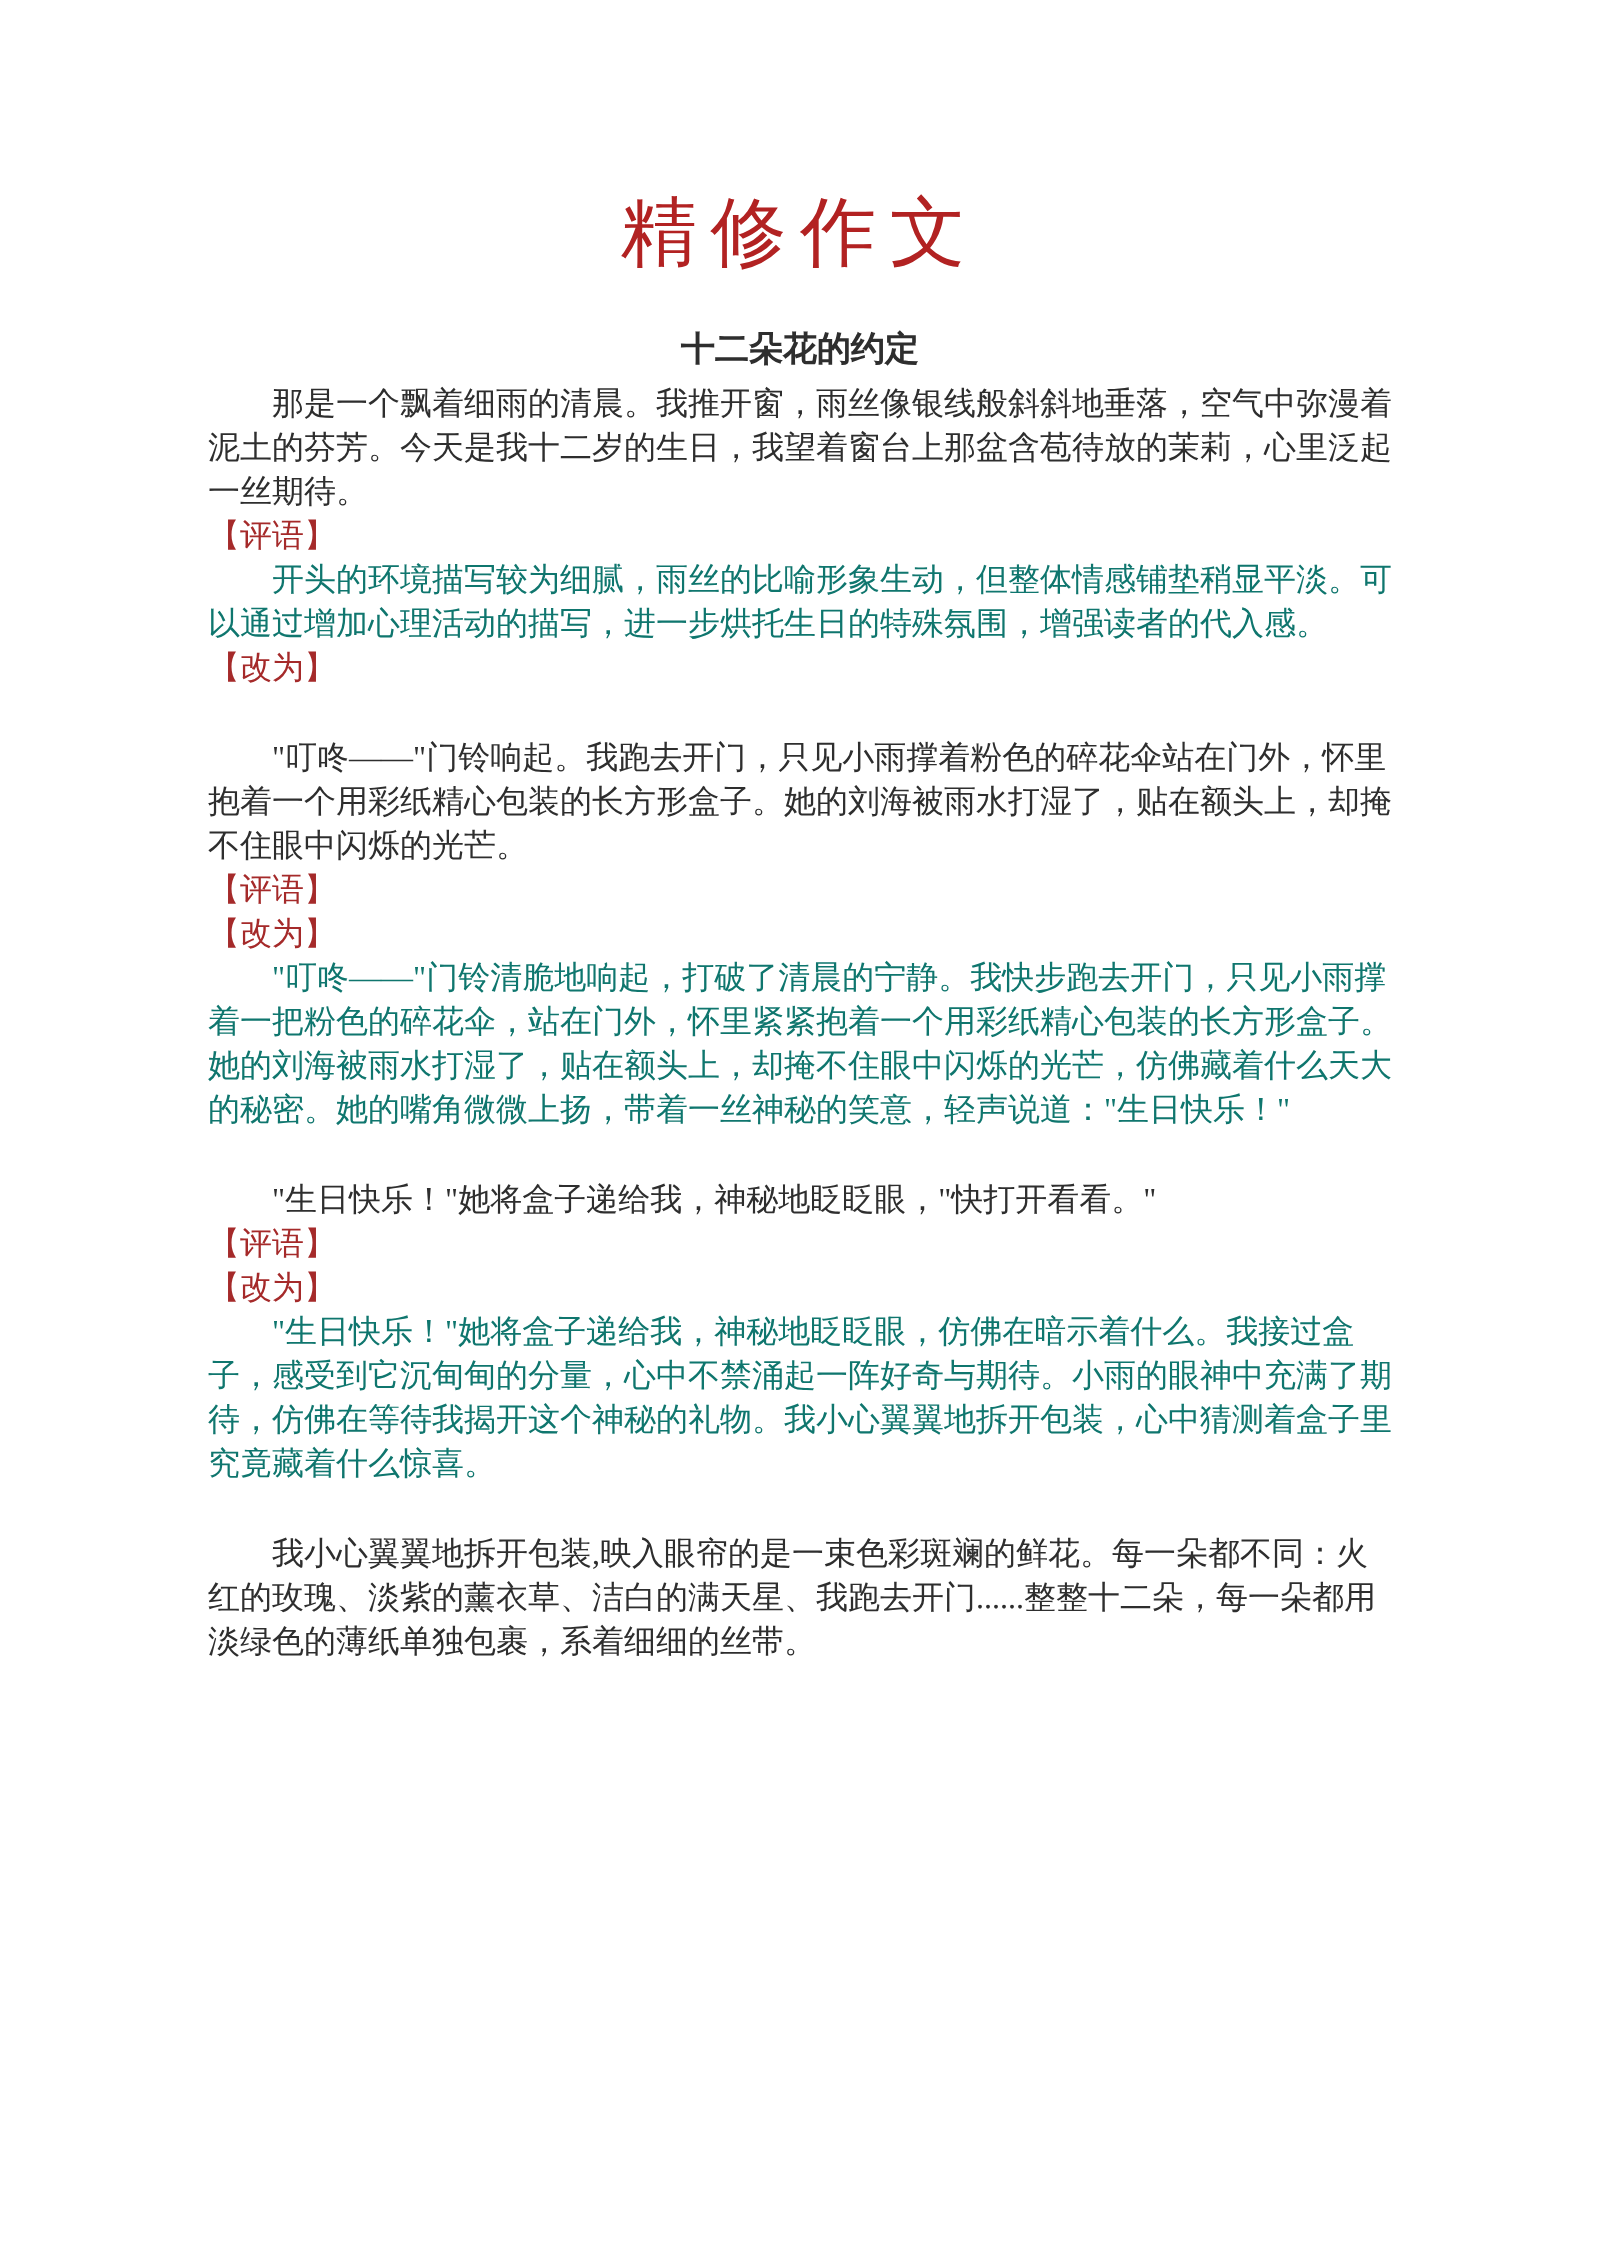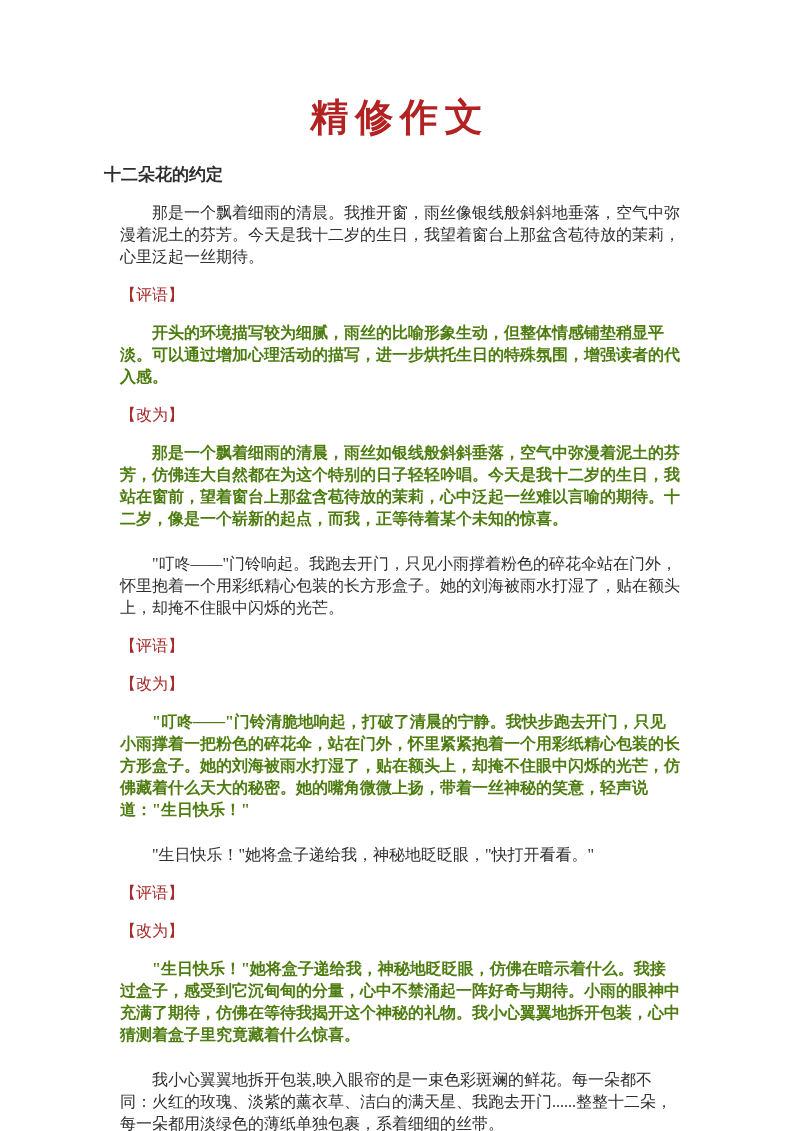--- a/index.html
+++ b/index.html
@@ -13,54 +13,54 @@
     font-family: "Liberation Serif", "DejaVu Serif", serif;
     font-size: 16px;
     line-height: 22px;
     color: #2e2e2e;
   }
   .doc-title {
     margin: 0 0 26px 0;
     text-align: center;
     font-size: 38px;
     line-height: 42px;
-    font-weight: bold;
+    font-weight: normal;
     letter-spacing: 0.18em;
     color: #b22222;
   }
   .essay-title {
     margin: 0 0 6px 0;
+    text-align: center;
     font-size: 17px;
     line-height: 22px;
     font-weight: bold;
     color: #2e2e2e;
   }
-  p { margin: 16px; }
+  p { margin: 0; }
   .para { text-indent: 2em; }
   .black { color: #2e2e2e; font-weight: normal; }
-  .red   { color: #4d7c0f; font-weight: bold; }
+  .red   { color: #0f766e; font-weight: normal; }
   .label { text-indent: 0; color: #a52a2a; font-weight: normal; }
   .gap   { margin-top: 23px; }
 </style>
 </head>
 <body>
 
 <div class="page">
 
   <h1 class="doc-title">精修作文</h1>
 
   <h2 class="essay-title">十二朵花的约定</h2>
 
   <p class="para black">那是一个飘着细雨的清晨。我推开窗，雨丝像银线般斜斜地垂落，空气中弥漫着泥土的芬芳。今天是我十二岁的生日，我望着窗台上那盆含苞待放的茉莉，心里泛起一丝期待。</p>
 
   <p class="label">【评语】</p>
   <p class="para red">开头的环境描写较为细腻，雨丝的比喻形象生动，但整体情感铺垫稍显平淡。可以通过增加心理活动的描写，进一步烘托生日的特殊氛围，增强读者的代入感。</p>
 
   <p class="label">【改为】</p>
-  <p class="para red">那是一个飘着细雨的清晨，雨丝如银线般斜斜垂落，空气中弥漫着泥土的芬芳，仿佛连大自然都在为这个特别的日子轻轻吟唱。今天是我十二岁的生日，我站在窗前，望着窗台上那盆含苞待放的茉莉，心中泛起一丝难以言喻的期待。十二岁，像是一个崭新的起点，而我，正等待着某个未知的惊喜。</p>
 
   <p class="para black gap">"叮咚——"门铃响起。我跑去开门，只见小雨撑着粉色的碎花伞站在门外，怀里抱着一个用彩纸精心包装的长方形盒子。她的刘海被雨水打湿了，贴在额头上，却掩不住眼中闪烁的光芒。</p>
 
   <p class="label">【评语】</p>
 
   <p class="label">【改为】</p>
   <p class="para red">"叮咚——"门铃清脆地响起，打破了清晨的宁静。我快步跑去开门，只见小雨撑着一把粉色的碎花伞，站在门外，怀里紧紧抱着一个用彩纸精心包装的长方形盒子。她的刘海被雨水打湿了，贴在额头上，却掩不住眼中闪烁的光芒，仿佛藏着什么天大的秘密。她的嘴角微微上扬，带着一丝神秘的笑意，轻声说道："生日快乐！"</p>
 
   <p class="para black gap">"生日快乐！"她将盒子递给我，神秘地眨眨眼，"快打开看看。"</p>
 

